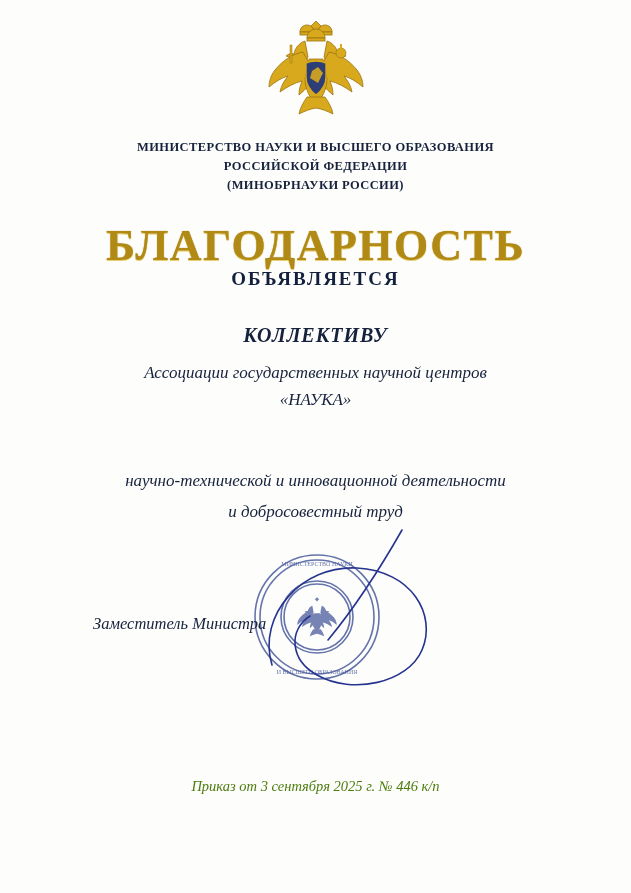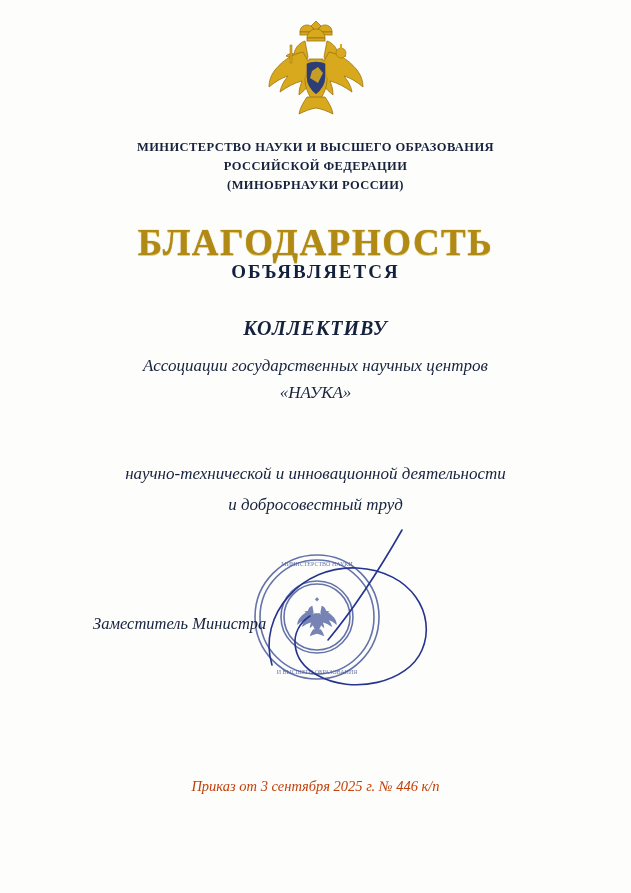--- a/index.html
+++ b/index.html
@@ -47,21 +47,21 @@
     line-height: 1.5;
     color: #16213c;
   }
   .ministry div { white-space: nowrap; }
 
   
   .title {
     margin-top: 30px;
     font-family: "Liberation Serif", "DejaVu Serif", serif;
     font-weight: bold;
-    font-size: 37px;
+    font-size: 44px;
     letter-spacing: 1.5px;
     color: #b08a14;
     text-shadow: 0 1px 0 #e8cf74, 0 0 1px #8d6c08;
     line-height: 1;
   }
 
   .subtitle {
     margin-top: 0;
     font-weight: bold;
     font-size: 19px;
@@ -138,21 +138,21 @@
 
   
   .order {
     position: absolute;
     top: 778px;
     left: 0;
     right: 0;
     text-align: center;
     font-style: italic;
     font-size: 14.5px;
-    color: #c2410c;
+    color: #4d7c0f;
   }
 </style>
 </head>
 <body>
 
 <div class="certificate">
 
   <div class="emblem-wrap">
     <svg width="118" height="98" viewBox="0 0 118 98" xmlns="http://www.w3.org/2000/svg" aria-hidden="true">
       <g fill="#d8a81d" stroke="#9a7410" stroke-width="0.8">
@@ -190,21 +190,21 @@
     <div>РОССИЙСКОЙ ФЕДЕРАЦИИ</div>
     <div>(МИНОБРНАУКИ РОССИИ)</div>
   </div>
 
   <div class="title">БЛАГОДАРНОСТЬ</div>
   <div class="subtitle">ОБЪЯВЛЯЕТСЯ</div>
 
   <div class="recipient-group">
     <div class="recipient-kind">КОЛЛЕКТИВУ</div>
     <div class="recipient-name">
-      <div>Ассоциации государственных научных центров</div>
+      <div>Ассоциации государственных научной центров</div>
       <div>«НАУКА»</div>
     </div>
   </div>
 
   <div class="reason">
     <div>научно-технической и инновационной деятельности</div>
     <div>и добросовестный труд</div>
   </div>
 
   <div class="signature-block">

